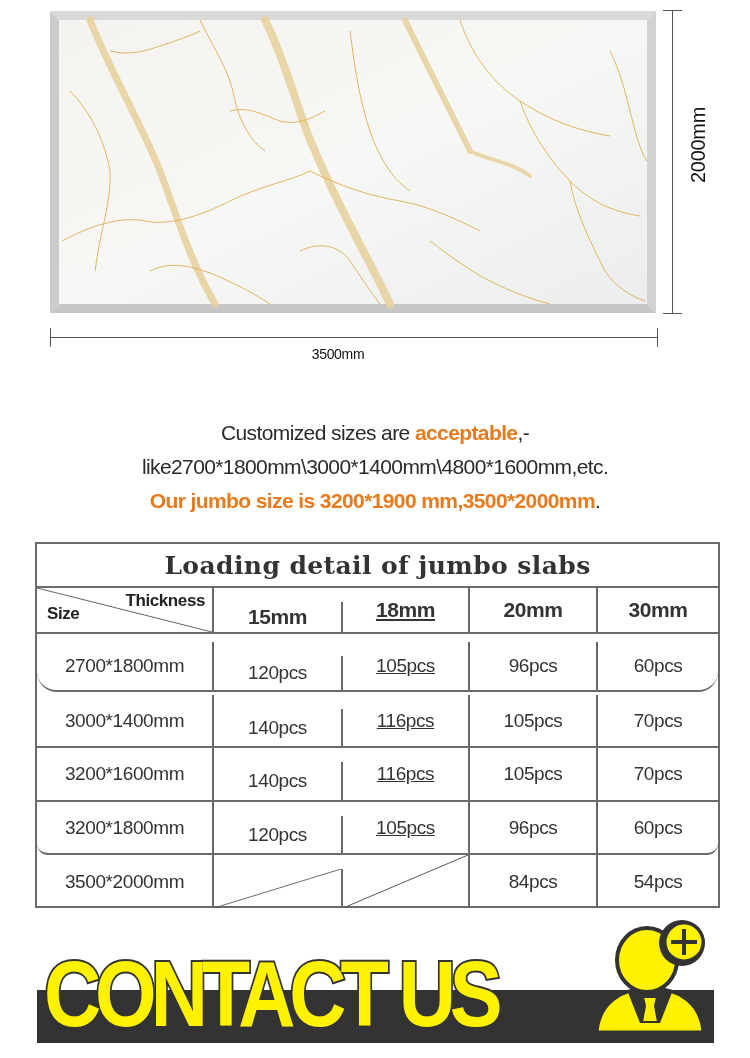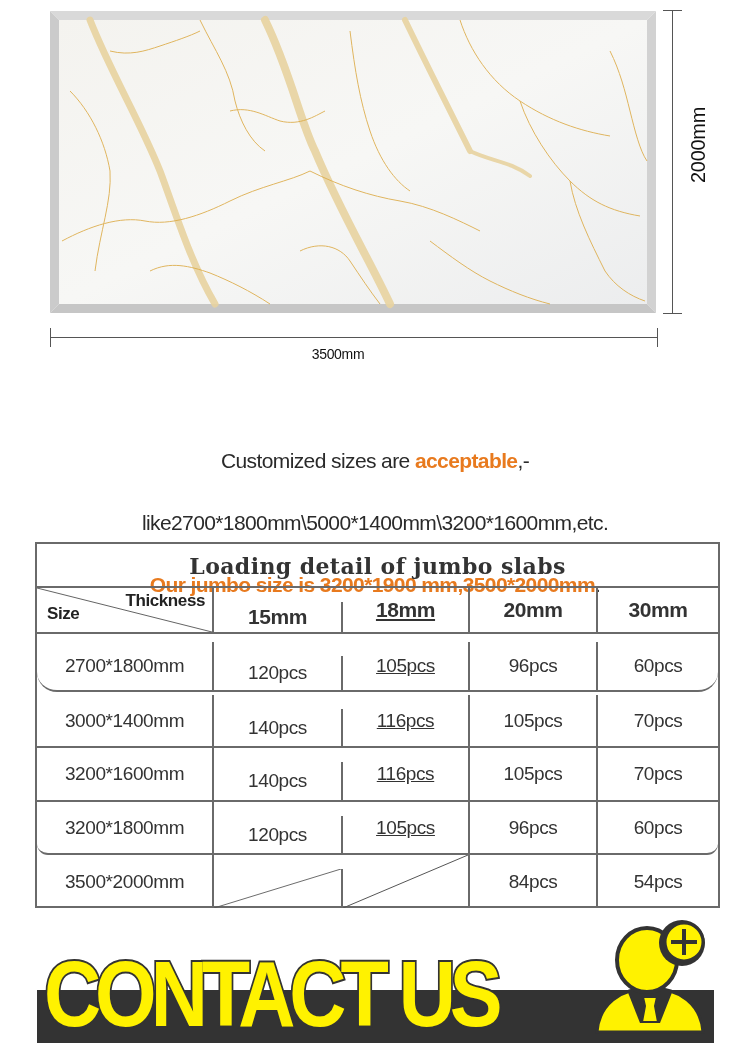--- a/index.html
+++ b/index.html
@@ -20,28 +20,28 @@
 
   .dim-v { position: absolute; left: 672px; top: 10px; width: 1px; height: 304px; background: #555; }
   .dim-v .tick { position: absolute; left: -9px; width: 19px; height: 1px; background: #555; }
   .dim-v .tick.t { top: 0; }
   .dim-v .tick.b { bottom: 0; }
   .dim-v-label { position: absolute; left: 698px; top: 145px; transform: translate(-50%, -50%) rotate(-90deg);
     font-size: 20px; color: #111; white-space: nowrap; letter-spacing: -0.3px; }
 
   
   .intro { position: absolute; left: 0; width: 750px; top: 416px; text-align: center; }
-  .intro .line { font-size: 21px; line-height: 34px; color: #2a2a2a; letter-spacing: -0.6px; white-space: nowrap; margin-top: 28px; }
+  .intro .line { font-size: 21px; line-height: 34px; color: #2a2a2a; letter-spacing: -0.6px; white-space: nowrap; }
   .intro .hl { color: #e87a1e; font-weight: bold; }
 
   
   .tbl { position: absolute; left: 35px; top: 542px; width: 685px; height: 366px;
     border: 2px solid #6a6a6a; }
   .tbl-title { position: absolute; left: 0; top: 0; right: 0; height: 44px; border-bottom: 2px solid #6a6a6a;
-    font-family: "DejaVu Serif", "Liberation Serif", serif; font-weight: bold; font-size: 22px; color: #333;
+    font-family: "DejaVu Serif", "Liberation Serif", serif; font-weight: bold; font-size: 25px; color: #333;
     text-align: center; line-height: 44px; letter-spacing: 0.4px; }
   .grid { position: absolute; left: 0; top: 44px; right: 0; bottom: 0; }
   .row { position: absolute; left: 0; right: 0; display: flex; border-bottom: 2px solid #6a6a6a; }
   .row:last-child { border-bottom: none; }
   .cell { position: relative; border-right: 2px solid #6a6a6a; display: flex; align-items: center; justify-content: center;
     font-size: 19px; color: #333; letter-spacing: -0.4px; }
   .cell:last-child { border-right: none; }
   .c0 { width: 177px; }
   .c1 { width: 129px; margin-top: 14px; }
   .c2 { width: 127px; text-decoration: underline; }
@@ -115,21 +115,21 @@
 <div class="dim-h">
   <div class="tick l"></div>
     <div class="tick r"></div>
 </div>
 <div class="dim-h-label">3500mm</div>
 
 <div class="intro">
   <div class="line">
     <span>Customized sizes are </span><span class="hl">acceptable</span><span>,-</span>
   </div>
-  <div class="line">like2700*1800mm\5000*1400mm\3200*1600mm,etc.</div>
+  <div class="line">like2700*1800mm\3000*1400mm\4800*1600mm,etc.</div>
   <div class="line">
     <span class="hl">Our jumbo size is 3200*1900 mm,3500*2000mm</span><span>.</span>
   </div>
 </div>
 
 <div class="tbl">
   <div class="tbl-title">Loading detail of jumbo slabs</div>
   <div class="grid">
     <div class="row hdr" style="top:0;height:46px;">
       <div class="cell c0 corner">

